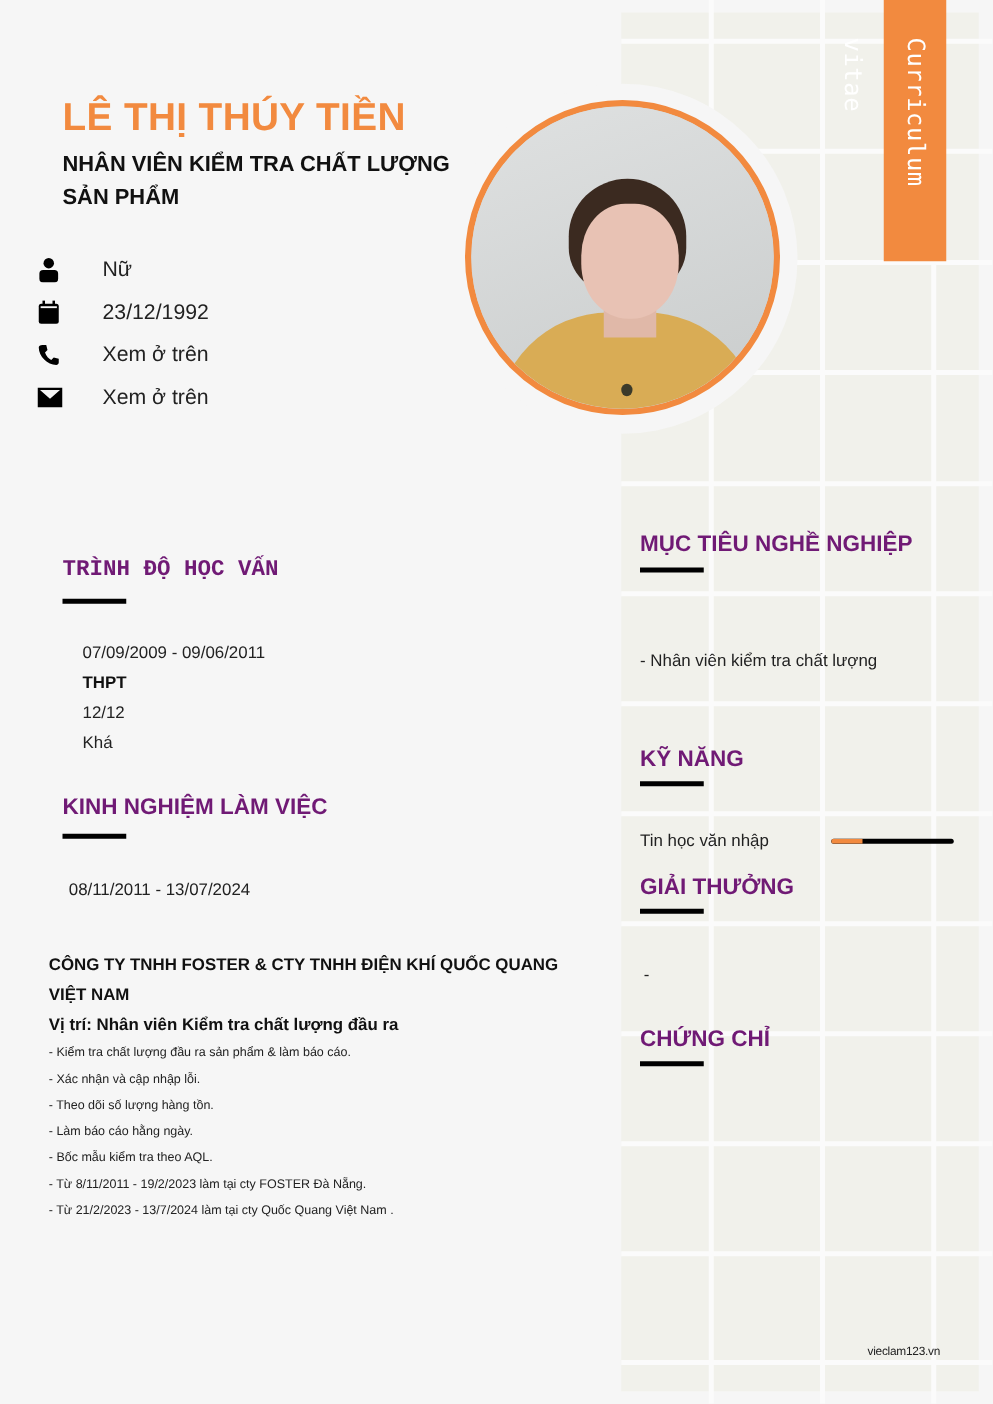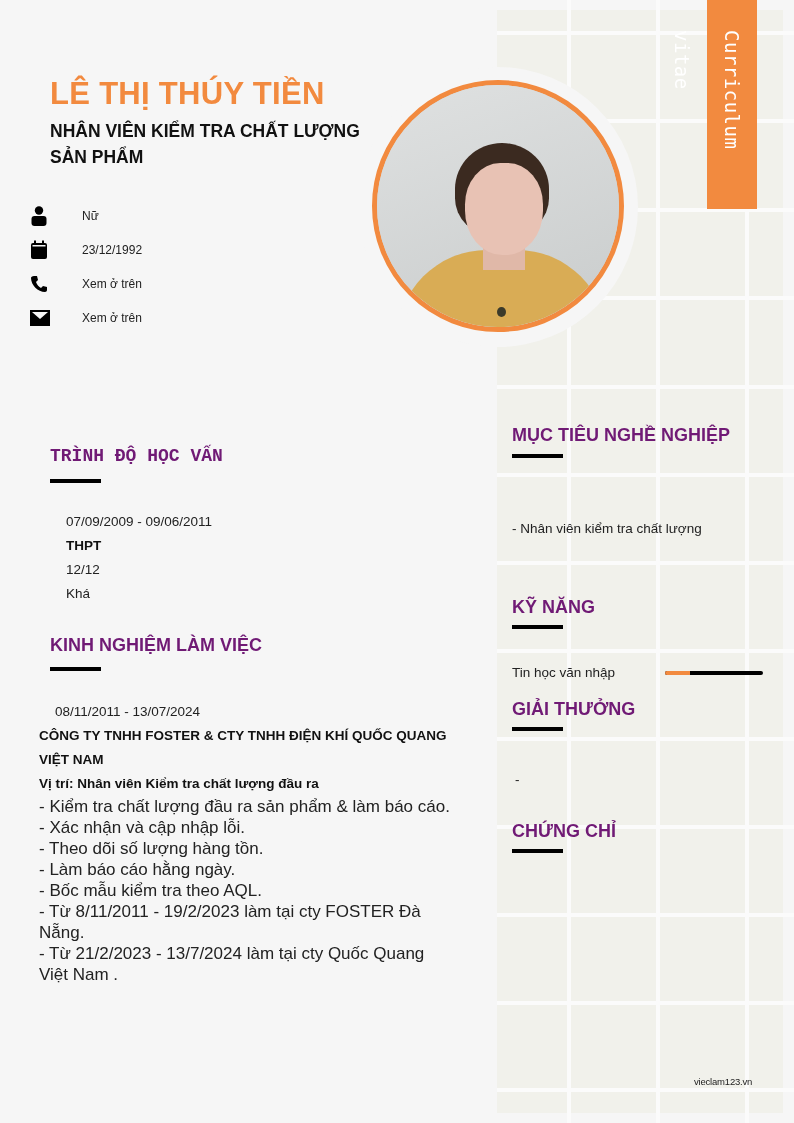--- a/index.html
+++ b/index.html
@@ -50,34 +50,34 @@
   .job-title {
     position: absolute; left: 50px; top: 118px; width: 330px; font-size: 17.5px; font-weight: bold;
     line-height: 26px; color: #111;
   }
 
   
   .contact { position: absolute; left: 30px; top: 205px; width: 330px; }
   .contact-row { display: flex; align-items: flex-start; margin-bottom: 12px; }
   .contact-icon { width: 52px; height: 22px; display: flex; align-items: center; }
   .contact-icon svg { display: block; }
-  .contact-text { font-size: 12px; line-height: 22px; color: #222; width: 270px; }
+  .contact-text { font-size: 17px; line-height: 22px; color: #222; width: 270px; }
 
   
   .section-title { position: absolute; font-size: 18px; font-weight: bold; color: #701a75; }
   .section-rule { position: absolute; width: 51px; height: 4px; background: #000; }
 
   .text-sm { font-size: 13.5px; line-height: 24px; color: #222; margin-left: 16px; }
   .bold { font-weight: bold; color: #111; }
 
   .edu { position: absolute; left: 50px; top: 510px; width: 420px; }
   .exp { position: absolute; left: 39px; top: 700px; width: 415px; }
-  .exp .company { font-size: 13.5px; font-weight: bold; line-height: 24px; color: #111; }
+  .exp .company { font-size: 13.5px; font-weight: bold; line-height: 24px; color: #111; margin-top: 36px; }
   .exp .position { font-size: 13.5px; font-weight: bold; line-height: 24px; color: #111; }
-  .exp .duty { font-size: 17px; line-height: 21px; color: #222; }
+  .exp .duty { font-size: 10px; line-height: 21px; color: #222; }
 
   .objective-text { position: absolute; left: 512px; top: 519px; font-size: 13.5px; color: #222; line-height: 20px; }
   .skill-name { position: absolute; left: 512px; top: 663px; font-size: 13.5px; color: #222; line-height: 20px; }
   .skill-bar { position: absolute; left: 665px; top: 671px; width: 98px; height: 4px; border-radius: 2px; background: #000; overflow: hidden; }
   .skill-fill { height: 100%; background: #f28a3f; }
   .award-text { position: absolute; left: 515px; top: 770px; font-size: 13.5px; color: #222; line-height: 20px; }
   .footer-brand { position: absolute; left: 694px; top: 1076px; font-size: 9.5px; color: #222; letter-spacing: -0.2px; }
 </style>
 </head>
 <body>

